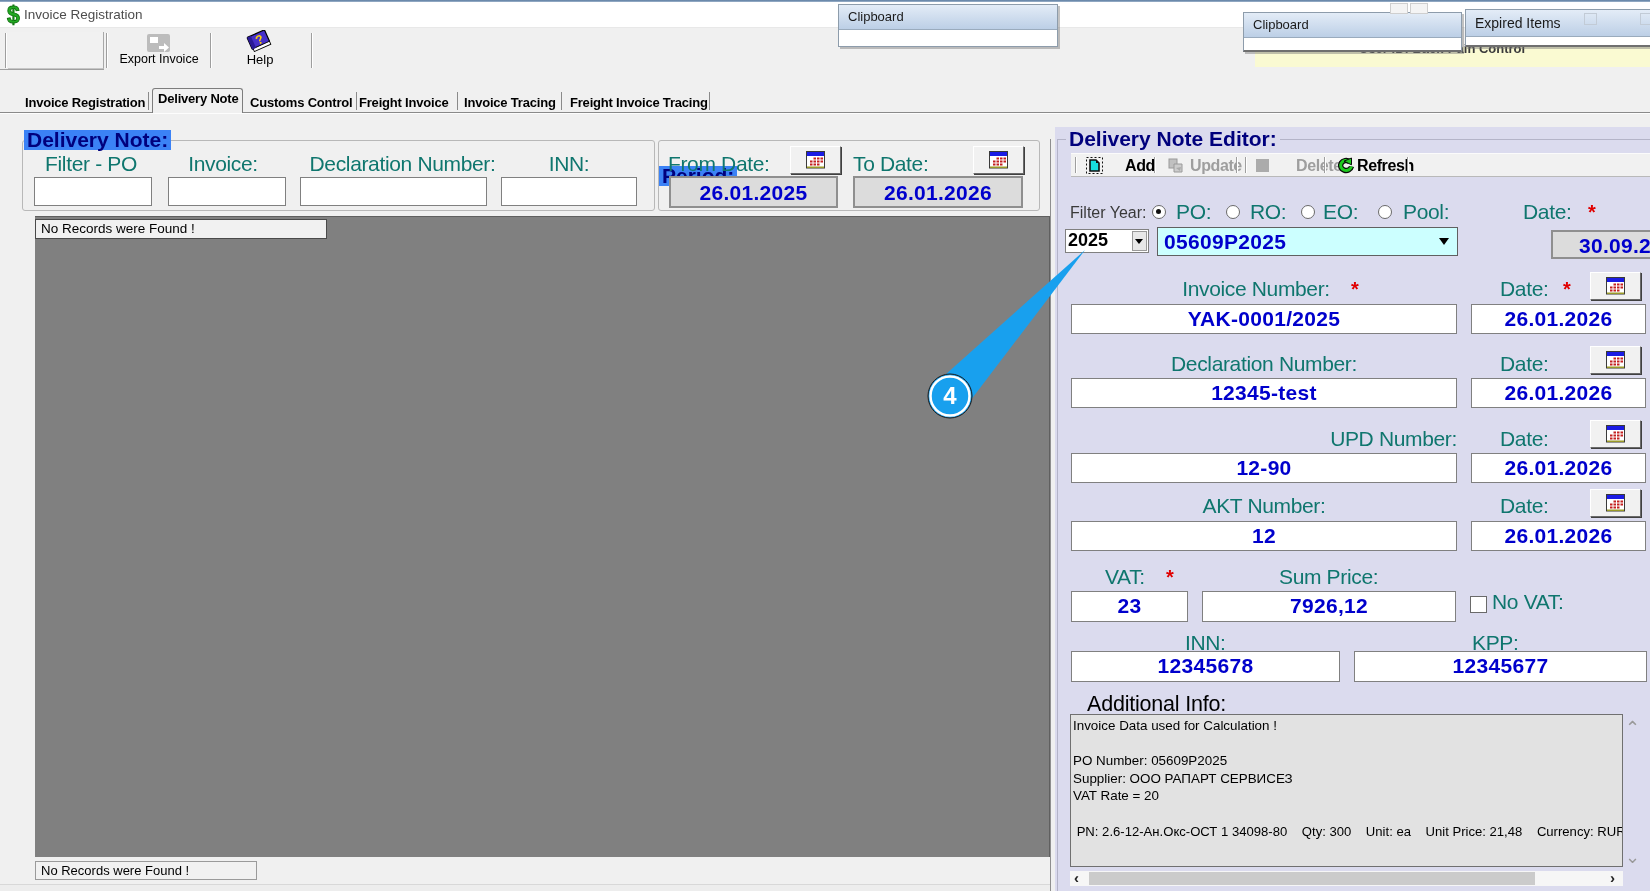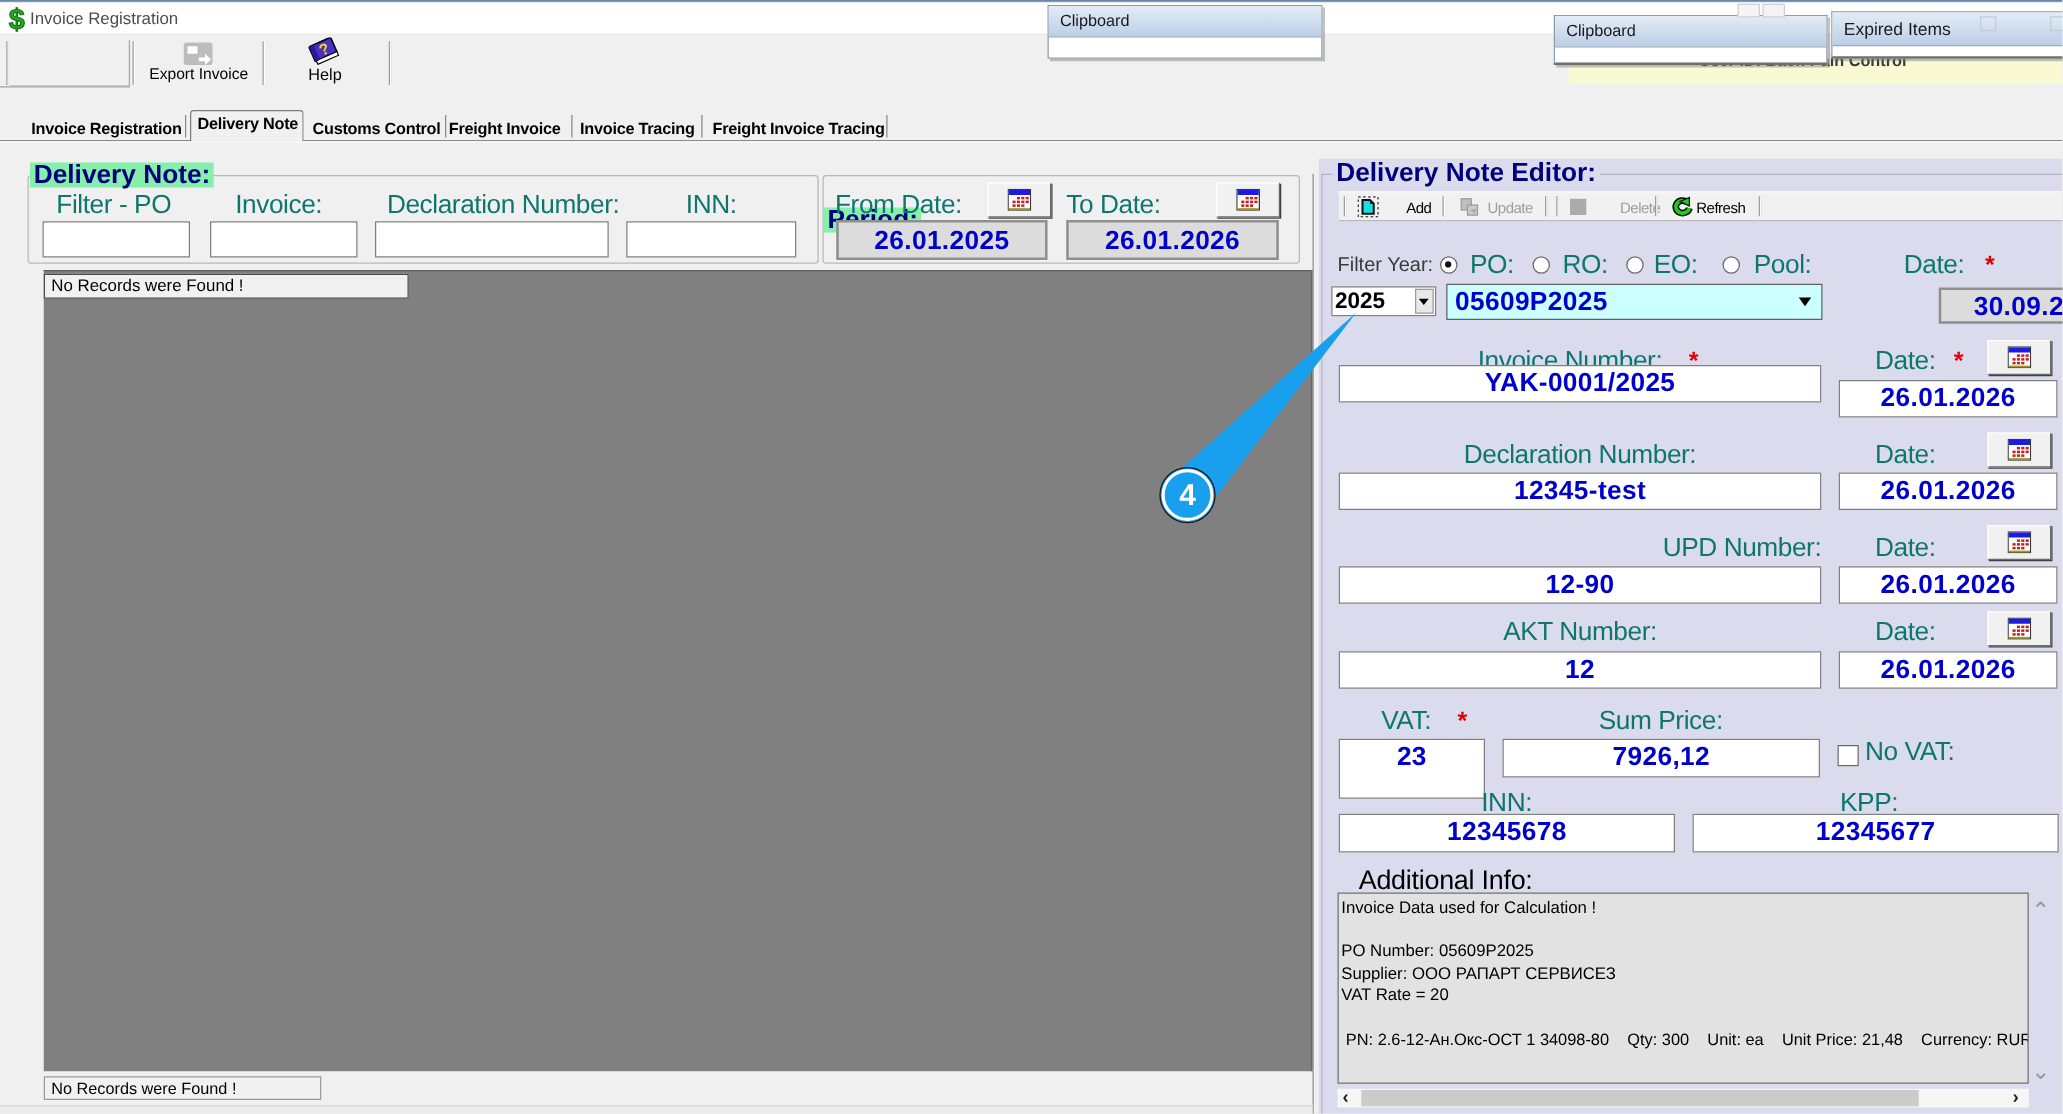--- a/index.html
+++ b/index.html
@@ -3,30 +3,30 @@
 <meta charset="utf-8">
 <style>
 html,body{margin:0;padding:0;}
 body{width:1650px;height:891px;overflow:hidden;background:#f0f0f0;
   font-family:"Liberation Sans",sans-serif;position:relative;}
 .abs{position:absolute;}
 .fld{position:absolute;background:#fff;border:1px solid #808080;box-sizing:border-box;}
 .bval{color:#0000cc;font-weight:bold;font-size:21px;text-align:center;line-height:28px;white-space:nowrap;letter-spacing:0.3px;}
 .lbl{position:absolute;font-size:21px;color:#0f766e;white-space:nowrap;line-height:23px;letter-spacing:-0.35px;}
 .gb{position:absolute;border:1px solid #b8b8b8;border-radius:3px;box-sizing:border-box;}
-.gbt{position:absolute;font-weight:bold;font-size:21px;color:#00007d;background:#86efac;padding:0 3px;white-space:nowrap;line-height:20px;}
+.gbt{position:absolute;font-weight:bold;font-size:21px;color:#00007d;background:#3b82f6;padding:0 3px;white-space:nowrap;line-height:20px;}
 .sep{position:absolute;width:1px;background:#9e9e9e;border-right:1px solid #fff;}
 .calbtn{position:absolute;width:51px;height:28px;background:#f1f1f1;border:1px solid;border-color:#ffffff #6a6a6a #6a6a6a #ffffff;box-shadow:1px 1px 0 #404040;box-sizing:border-box;display:flex;align-items:center;justify-content:center;}
 .red{color:#e00000;font-size:20px;font-weight:bold;letter-spacing:0;}
 .dgray{position:absolute;background:#dcdcdc;border:2px solid #8f8f8f;box-sizing:border-box;}
 .win{position:absolute;background:#fff;border:1px solid #8d9cab;box-shadow:2px 2px 0 rgba(120,120,120,.45);}
 .wtitle{height:24px;background:linear-gradient(#e3ecf7,#bccfe6);border-bottom:1px solid #9aabbd;font-size:13px;color:#1a1a1a;line-height:24px;padding-left:9px;}
 .tsep{position:absolute;width:1px;background:#8a8a8a;}
 .tablbl{position:absolute;font-size:13px;font-weight:bold;color:#000;white-space:nowrap;letter-spacing:-0.2px;line-height:14px;}
-.etxt{position:absolute;font-size:12px;font-weight:normal;letter-spacing:-0.4px;line-height:14px;}
+.etxt{position:absolute;font-size:16px;font-weight:bold;letter-spacing:-0.4px;line-height:14px;}
 </style>
 </head>
 <body>
 
 <div class="abs" style="left:0;top:0;width:1650px;height:2px;background:linear-gradient(#5a7ba0,#9fb4cc);"></div>
 
 <div class="abs" style="left:0;top:2px;width:1650px;height:26px;background:#ffffff;border-bottom:1px solid #e8e8e8;box-sizing:border-box;"></div>
 <div class="abs" style="left:7px;top:4px;font-size:23px;font-weight:bold;color:#22aa22;-webkit-text-stroke:0.8px #0b6d0b;line-height:22px;">$</div>
 <div class="abs" style="left:24px;top:7px;font-size:13.5px;color:#4d4d4d;line-height:16px;">Invoice Registration</div>
 
@@ -206,21 +206,21 @@
         <rect x="7.5" y="9.5" width="2.5" height="2"></rect>
         <rect x="11" y="9.5" width="2.5" height="2"></rect>
         <rect x="14.5" y="9.5" width="2.5" height="2"></rect>
         <rect x="4" y="12.5" width="2.5" height="2"></rect>
         <rect x="7.5" y="12.5" width="2.5" height="2"></rect>
         <rect x="11" y="12.5" width="2.5" height="2"></rect>
       </g>
       <rect x="1" y="15.5" width="17" height="1.5" fill="#9a9a28"></rect>
     </svg>
   </div>
-<div class="fld bval" style="left:1071px;top:292px;width:386px;height:30px;">YAK-0001/2025</div>
+<div class="fld bval" style="left:1071px;top:304px;width:386px;height:30px;">YAK-0001/2025</div>
 <div class="fld bval" style="left:1471px;top:304px;width:175px;height:30px;">26.01.2026</div>
 
 <div class="lbl" style="left:1071px;top:352px;width:386px;text-align:center;">Declaration Number:</div>
 <div class="lbl" style="left:1500px;top:352px;">Date:</div>
 <div class="calbtn" style="left:1590px;top:346px;">
     <svg width="19" height="18" viewBox="0 0 19 18">
       <rect x="0.5" y="0.5" width="18" height="16.5" fill="#ffffff" stroke="#3a3a3a" stroke-width="1"></rect>
       <rect x="1" y="1" width="17" height="4" fill="#1b1be4"></rect>
       <g fill="#c42020">
         <rect x="7.5" y="6.5" width="2.5" height="2"></rect>
@@ -284,21 +284,21 @@
       </g>
       <rect x="1" y="15.5" width="17" height="1.5" fill="#9a9a28"></rect>
     </svg>
   </div>
 <div class="fld bval" style="left:1071px;top:521px;width:386px;height:30px;">12</div>
 <div class="fld bval" style="left:1471px;top:521px;width:175px;height:30px;">26.01.2026</div>
 
 <div class="lbl" style="left:1105px;top:565px;">VAT:</div>
 <div class="abs red" style="left:1166px;top:566px;">*</div>
 <div class="lbl" style="left:1279px;top:565px;">Sum Price:</div>
-<div class="fld bval" style="left:1071px;top:591px;width:117px;height:48px;">23</div>
+<div class="fld bval" style="left:1071px;top:591px;width:117px;height:31px;">23</div>
 <div class="fld bval" style="left:1202px;top:591px;width:254px;height:31px;">7926,12</div>
 <div class="abs" style="left:1470px;top:596px;width:15px;height:15px;background:#fff;border:1px solid #6a6a6a;"></div>
 <div class="lbl" style="left:1492px;top:590px;">No VAT:</div>
 
 <div class="lbl" style="left:1185px;top:631px;">INN:</div>
 <div class="lbl" style="left:1472px;top:631px;">KPP:</div>
 <div class="fld bval" style="left:1071px;top:651px;width:269px;height:31px;">12345678</div>
 <div class="fld bval" style="left:1354px;top:651px;width:293px;height:31px;">12345677</div>
 
 <div class="abs" style="left:1087px;top:693px;font-size:21.5px;line-height:23px;letter-spacing:-0.2px;">Additional Info:</div>

